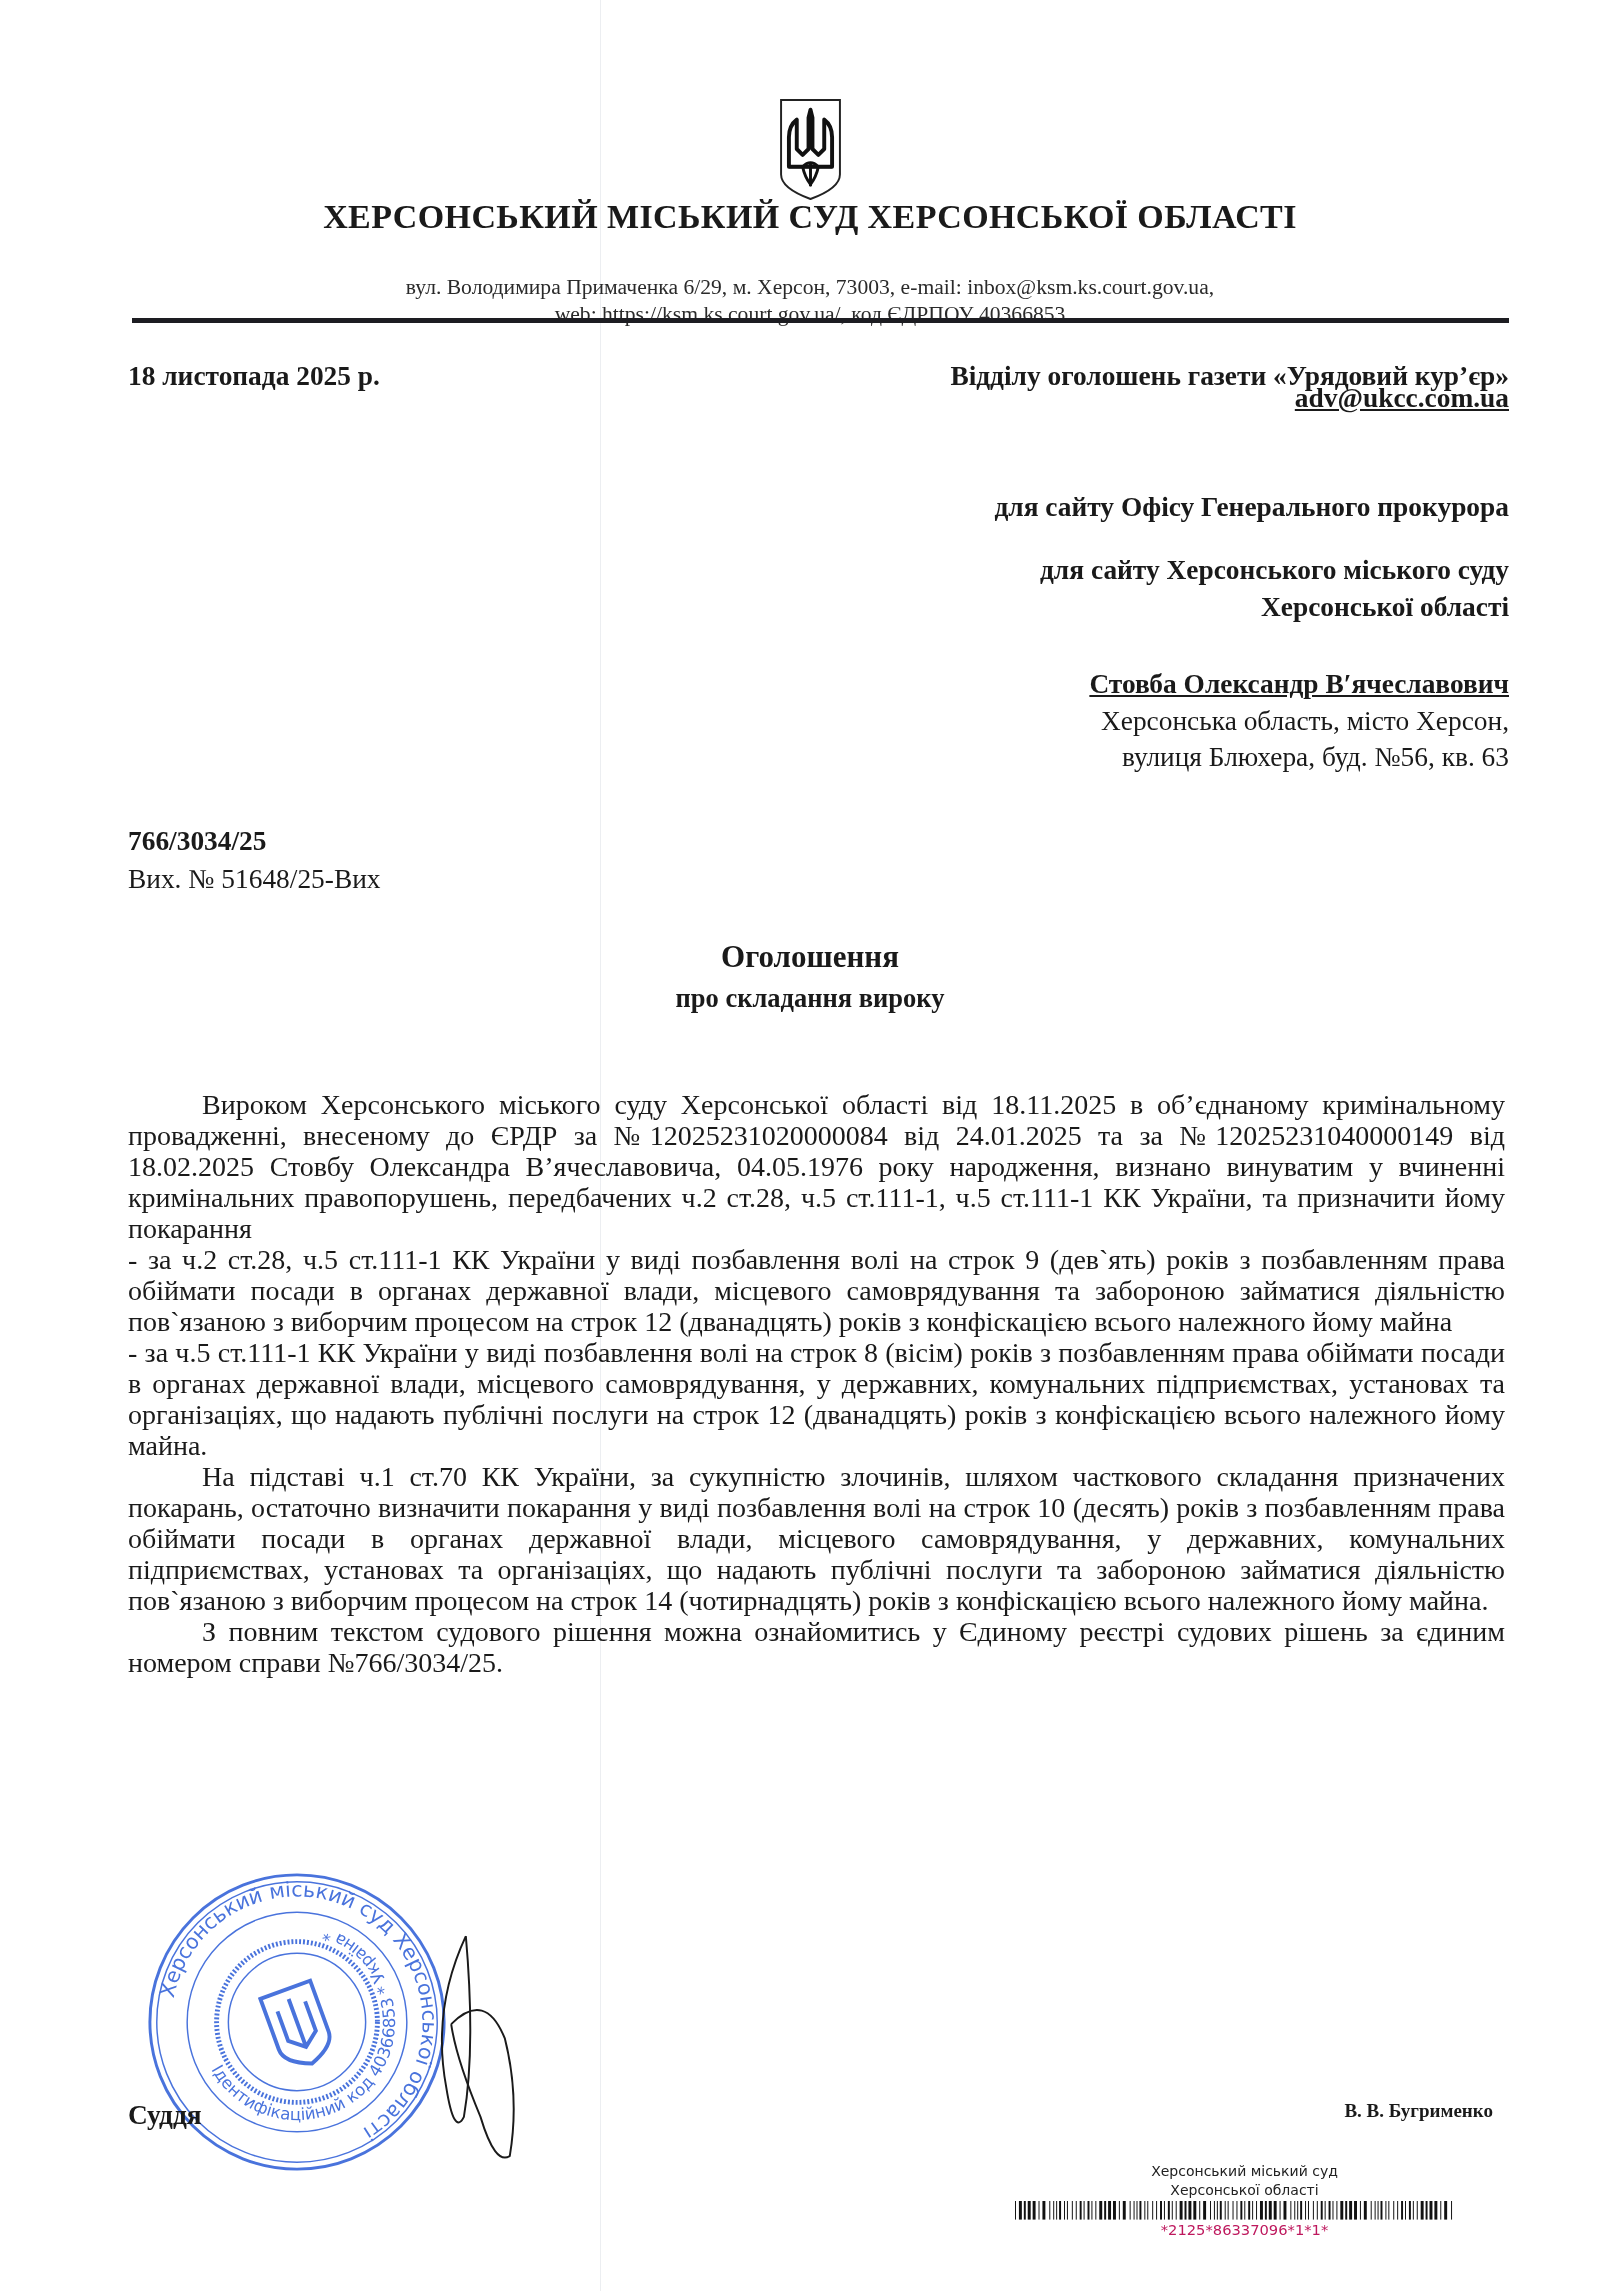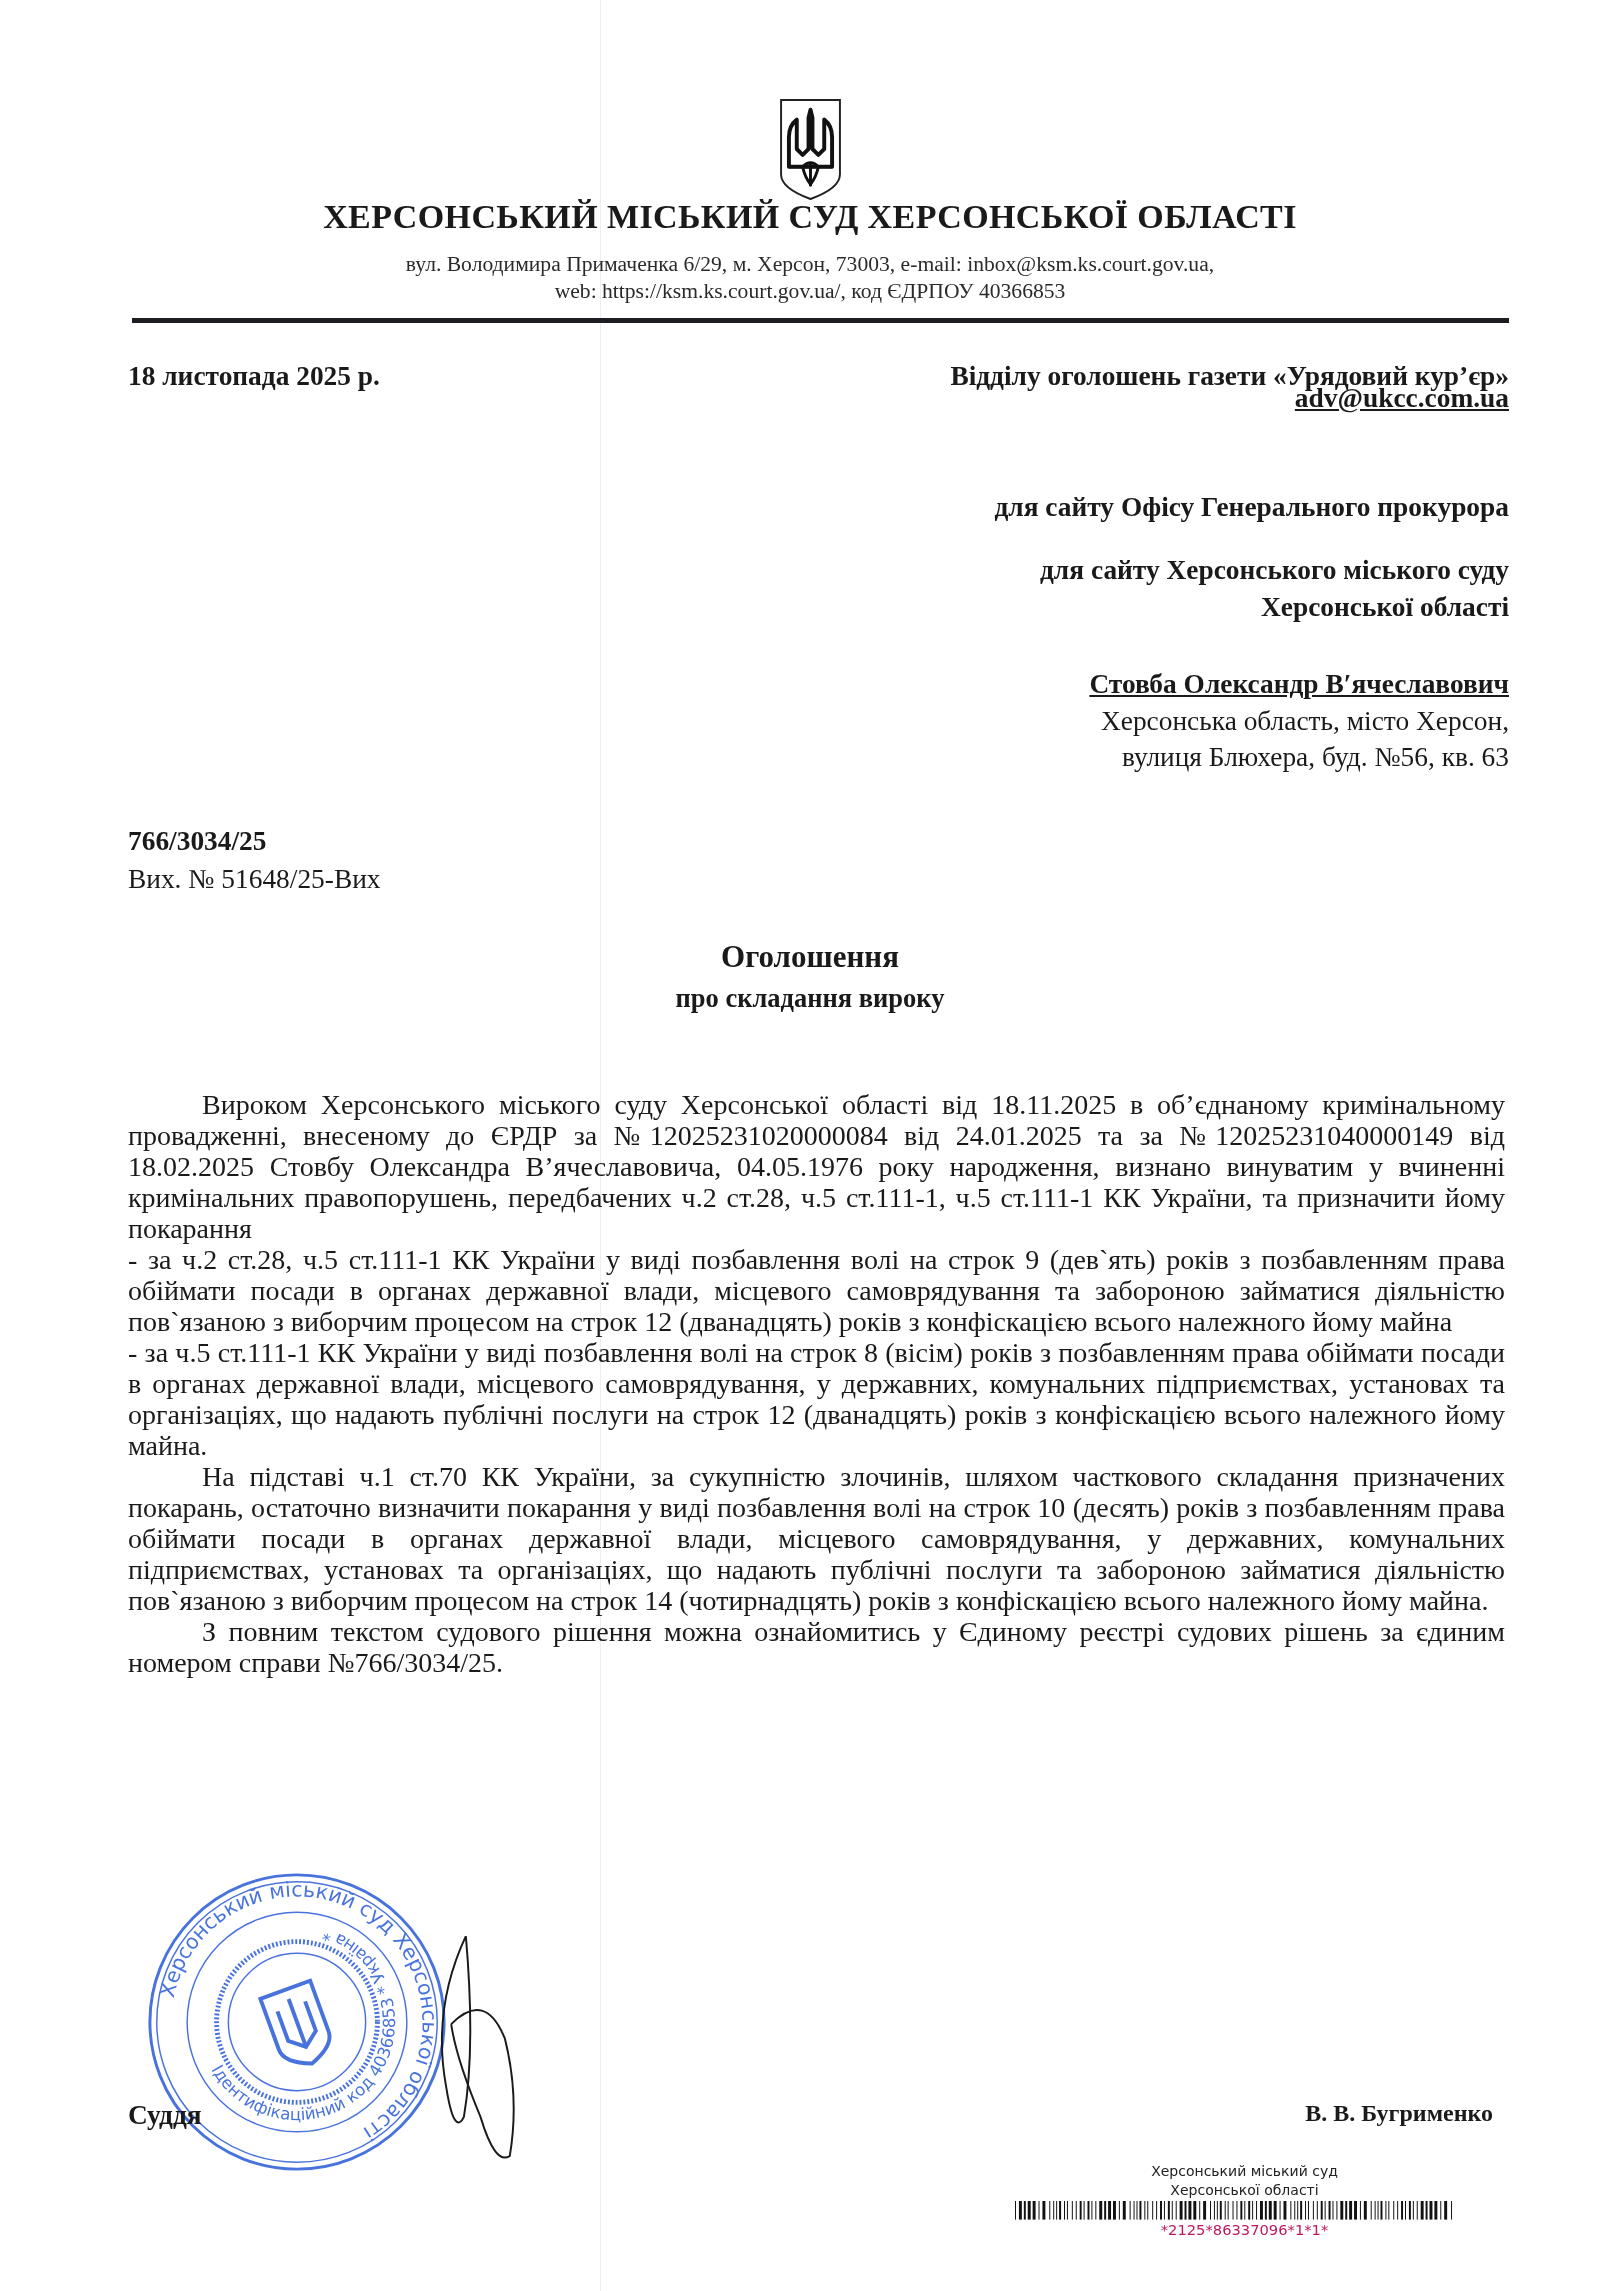--- a/index.html
+++ b/index.html
@@ -4,21 +4,21 @@
 <style>
   html, body { margin: 0; padding: 0; background: #ffffff; }
   body { width: 1620px; height: 2292px; position: relative; overflow: hidden;
          font-family: "Liberation Serif", "DejaVu Serif", serif; color: #1a1a1a; }
   .abs { position: absolute; }
   .fold { position: absolute; left: 600px; top: 0; width: 1px; height: 2292px;
           background: rgba(150,160,175,0.18); }
   .coat { left: 779px; top: 98px; width: 63px; height: 103px; }
   .court-title { left: 0; width: 1620px; top: 198px; text-align: center;
                  font-weight: bold; font-size: 34px; letter-spacing: 0.4px; }
-  .addr { left: 0; width: 1620px; text-align: center; font-size: 21.6px; color: #2a2a2a; }
+  .addr { left: 0; width: 1620px; text-align: center; font-size: 21.6px; color: #2a2a2a; margin-top: 23px; }
   .addr1 { top: 252px; }
   .addr2 { top: 279px; }
   .rule { left: 132px; top: 318px; width: 1377px; height: 4.9px; background: #1d1d22; }
   .date { left: 128px; top: 361px; font-size: 27.4px; font-weight: bold; }
   .right { right: 111px; text-align: right; font-size: 27.4px; font-weight: bold; }
   .r1 { top: 361px; }
   .r2 { top: 383px; text-decoration: underline; text-align: right; }
   .r3 { top: 484px; margin-top: 8px; }
   .r4 { top: 555px; }
   .r5 { top: 592px; }
@@ -29,21 +29,21 @@
   .outno { left: 128px; top: 864px; font-size: 27.4px; }
   .ann-title { left: 0; width: 1620px; text-align: center; top: 939px;
                font-size: 31px; font-weight: bold; }
   .ann-sub { left: 0; width: 1620px; text-align: center; top: 983px;
              font-size: 26.5px; font-weight: bold; }
   .body-text { left: 128px; top: 1089px; width: 1377px; font-size: 28px;
                line-height: 31px; text-align: justify; }
   .body-text p { margin: 0; }
   .body-text p.indent { text-indent: 74px; }
   .judge-label { left: 128px; top: 2100px; font-size: 27.4px; font-weight: bold; }
-  .judge-name { right: 127px; top: 2100px; font-size: 24px; font-weight: bold; }
+  .judge-name { right: 127px; top: 2100px; font-size: 19px; font-weight: bold; }
   .e-court { left: 1078px; width: 333px; text-align: center;
              font-family: "DejaVu Sans", sans-serif; font-size: 14px; color: #222; }
   .ec1 { top: 2163px; }
   .ec2 { top: 2182px; }
   .barcode { left: 1015px; top: 2201px; width: 439px; height: 18.6px; }
   .barcode-text { left: 1078px; width: 333px; top: 2221px; text-align: center;
                   font-family: "DejaVu Sans", sans-serif; font-size: 14.7px; color: #be185d; }
   .stamp { left: 145px; top: 1870px; width: 304px; height: 304px; opacity: 0.85; }
   .signature { left: 417px; top: 1931px; width: 127px; height: 235px; }
 </style>

